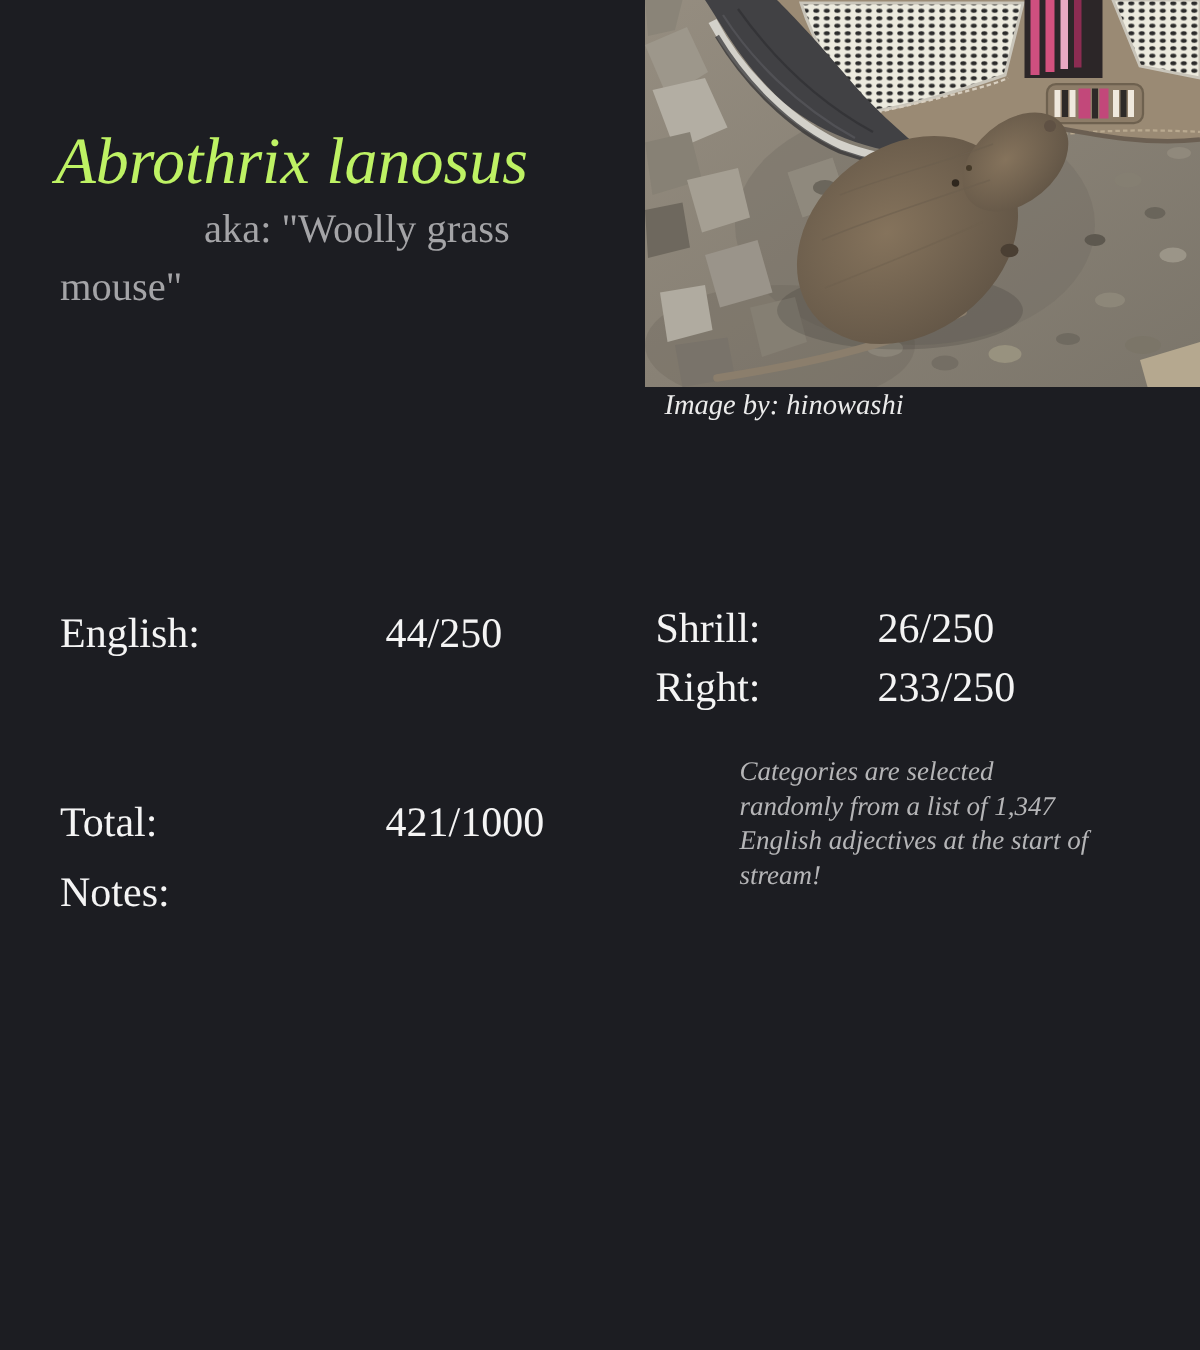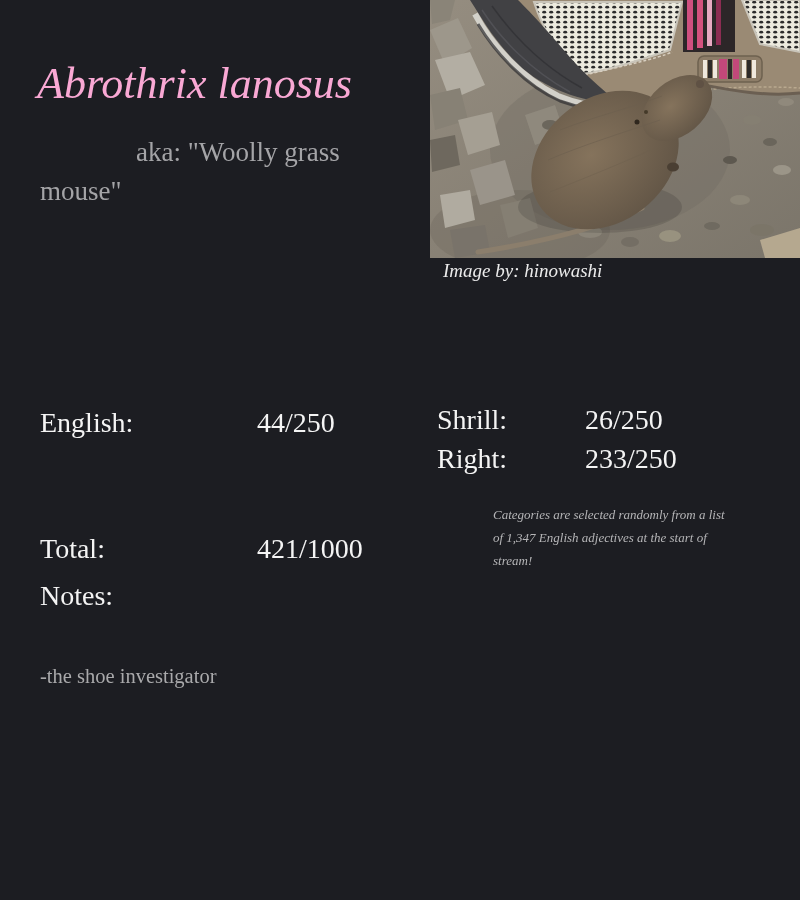--- a/index.html
+++ b/index.html
@@ -5,23 +5,23 @@
   html,body { margin:0; padding:0; }
   body {
     width:800px; height:900px;
     background:#1c1d22;
     font-family:"Liberation Serif","DejaVu Serif",serif;
     position:relative; overflow:hidden;
   }
   .abs { position:absolute; }
 
   .title {
-    left:37px; top:60px;
+    left:37px; top:84px;
     font-style:italic; font-size:44px; line-height:1.1;
-    color:#f9a8d4; white-space:nowrap;
+    color:#bef264; white-space:nowrap;
   }
   .aka {
     left:40px; top:133px; width:336px;
     font-size:27px; line-height:39px; text-indent:96px;
     color:#a4a4a7;
   }
   .photo {
     left:430px; top:0; width:370px; height:258px;
     overflow:hidden;
   }
@@ -33,21 +33,21 @@
 
   .stats-left  { left:40px;  top:403px; }
   .stats-right { left:437px; top:400px; }
   .stat-row { display:flex; font-size:28px; line-height:39px; color:#f4f4f4; }
   .stat-label-l { width:217px; }
   .stat-label-r { width:148px; }
   .total-row { left:40px; top:529px; }
 
   .cats-note {
     left:493px; top:503px; width:240px;
-    font-style:italic; font-size:13px; line-height:23px;
+    font-style:italic; font-size:18px; line-height:23px;
     color:#b5b5b7;
   }
 
   .notes-heading { left:40px; top:576px; font-size:28px; line-height:39px; color:#f4f4f4; }
   .notes-list { left:40px; top:663px; width:455px; }
   .note-item { font-size:20.5px; line-height:26px; color:#a9a9ab; }
 </style>
 </head>
 <body style="background: rgb(28, 29, 34);">
 
@@ -173,14 +173,13 @@
 <div class="abs stat-row total-row">
   <span class="stat-label-l">Total:</span>
   <span class="stat-value">421/1000</span>
 </div>
 
 <div class="abs cats-note">Categories are selected randomly from a list of 1,347 English adjectives at the start of stream!</div>
 
 <div class="abs notes-heading">Notes:</div>
 
 <div class="abs notes-list">
-  <div class="note-item">-the shoe investigator</div>
 </div>
 
 </body></html>

